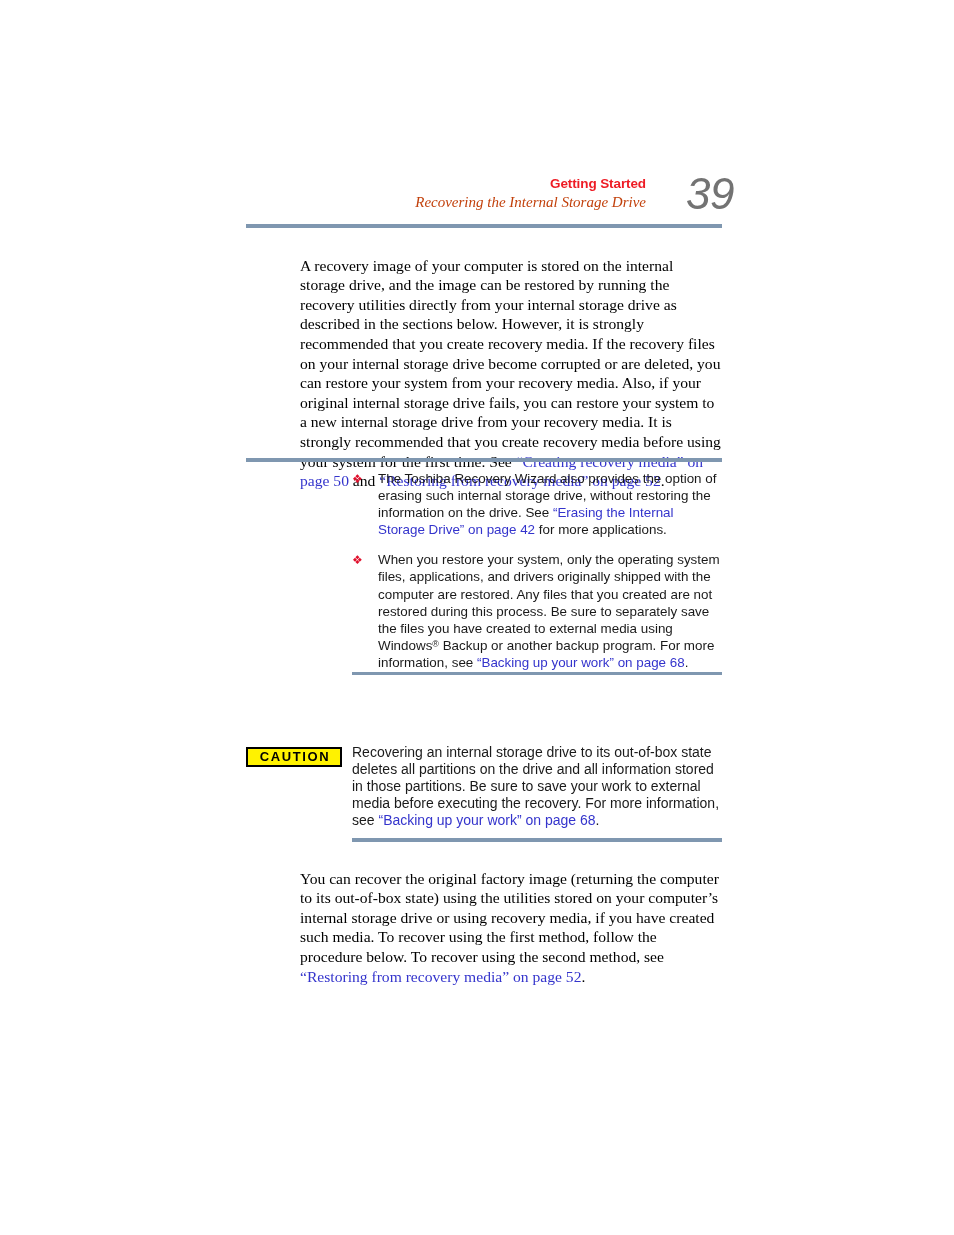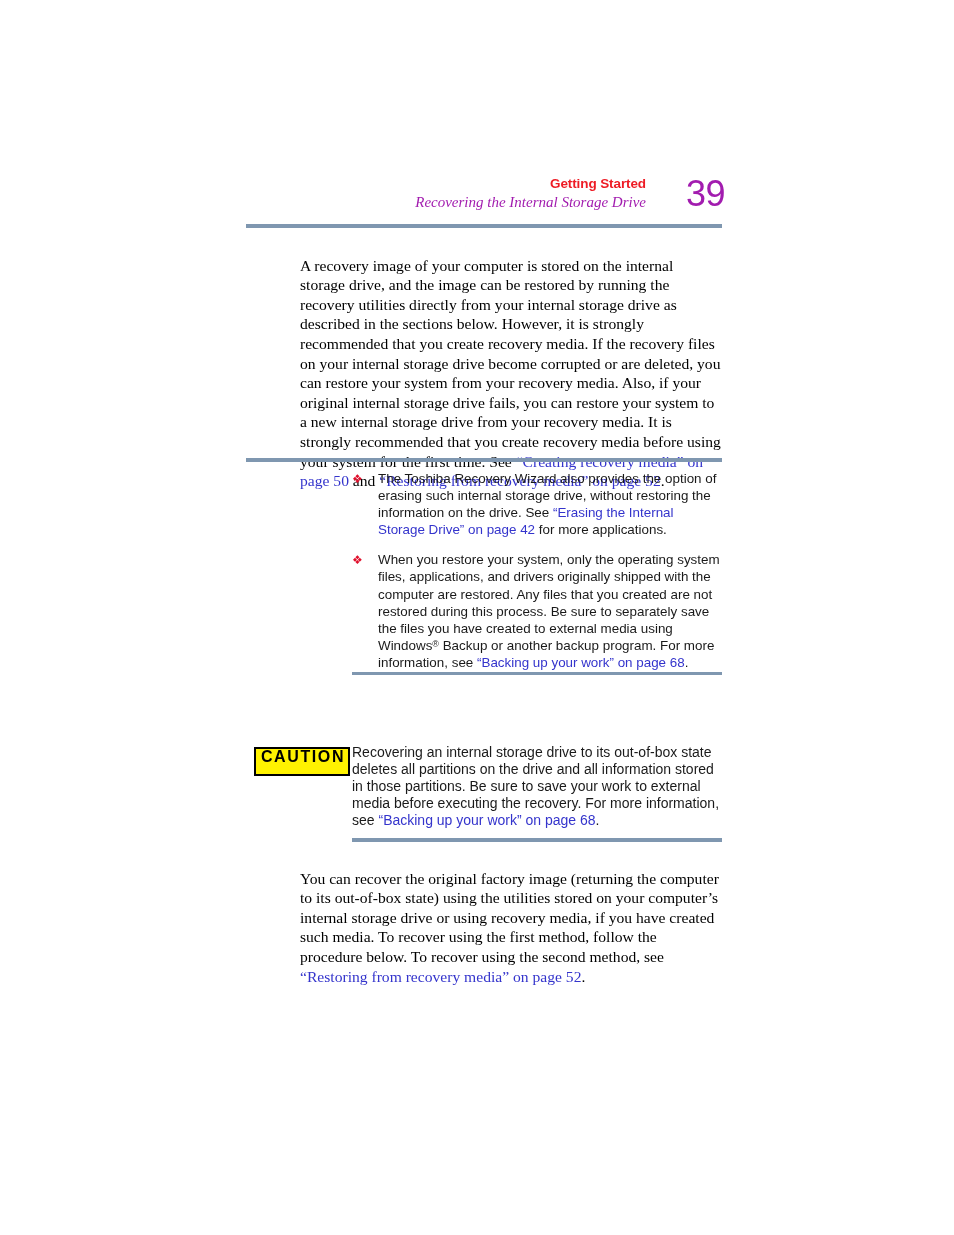--- a/index.html
+++ b/index.html
@@ -42,35 +42,36 @@
     font-size: 13.5px;
     color: #ee1c25;
     letter-spacing: -0.1px;
     line-height: 16px;
     white-space: nowrap;
   }
   .header-section {
     font-family: "Liberation Serif", "DejaVu Serif", serif;
     font-style: italic;
     font-size: 15px;
-    color: #a21caf;
+    color: #c2410c;
     line-height: 19px;
     white-space: nowrap;
     margin-top: 1px;
   }
   .page-number {
     position: absolute;
     left: 686px;
     top: 174px;
     font-family: "Liberation Sans Narrow", "Liberation Sans", sans-serif;
     font-weight: normal;
-    font-size: 36px;
+    font-size: 44px;
     line-height: 40px;
-    color: #a21caf;
+    color: #737373;
     letter-spacing: -0.5px;
+    font-style: italic;
   }
 
   
   .rule {
     position: absolute;
     background: #7f97b0;
   }
   .rule-header {
     left: 246px;
     top: 224px;
@@ -162,30 +163,30 @@
 
   
   .caution-block {
     position: absolute;
     left: 246px;
     top: 744px;
     width: 476px;
   }
   .caution-badge {
     position: absolute;
-    left: 8px;
+    left: 0px;
     top: 3px;
     width: 96px;
-    height: 29px;
+    height: 20px;
     background: #fff200;
     border: 2px solid #000000;
     box-sizing: border-box;
     font-family: "Liberation Sans", sans-serif;
     font-weight: bold;
-    font-size: 16px;
+    font-size: 13px;
     line-height: 13px;
     letter-spacing: 1.6px;
     color: #000000;
     text-align: center;
     padding-top: 1px;
     padding-left: 2px;
     box-sizing: border-box;
   }
   .caution-text {
     position: absolute;

